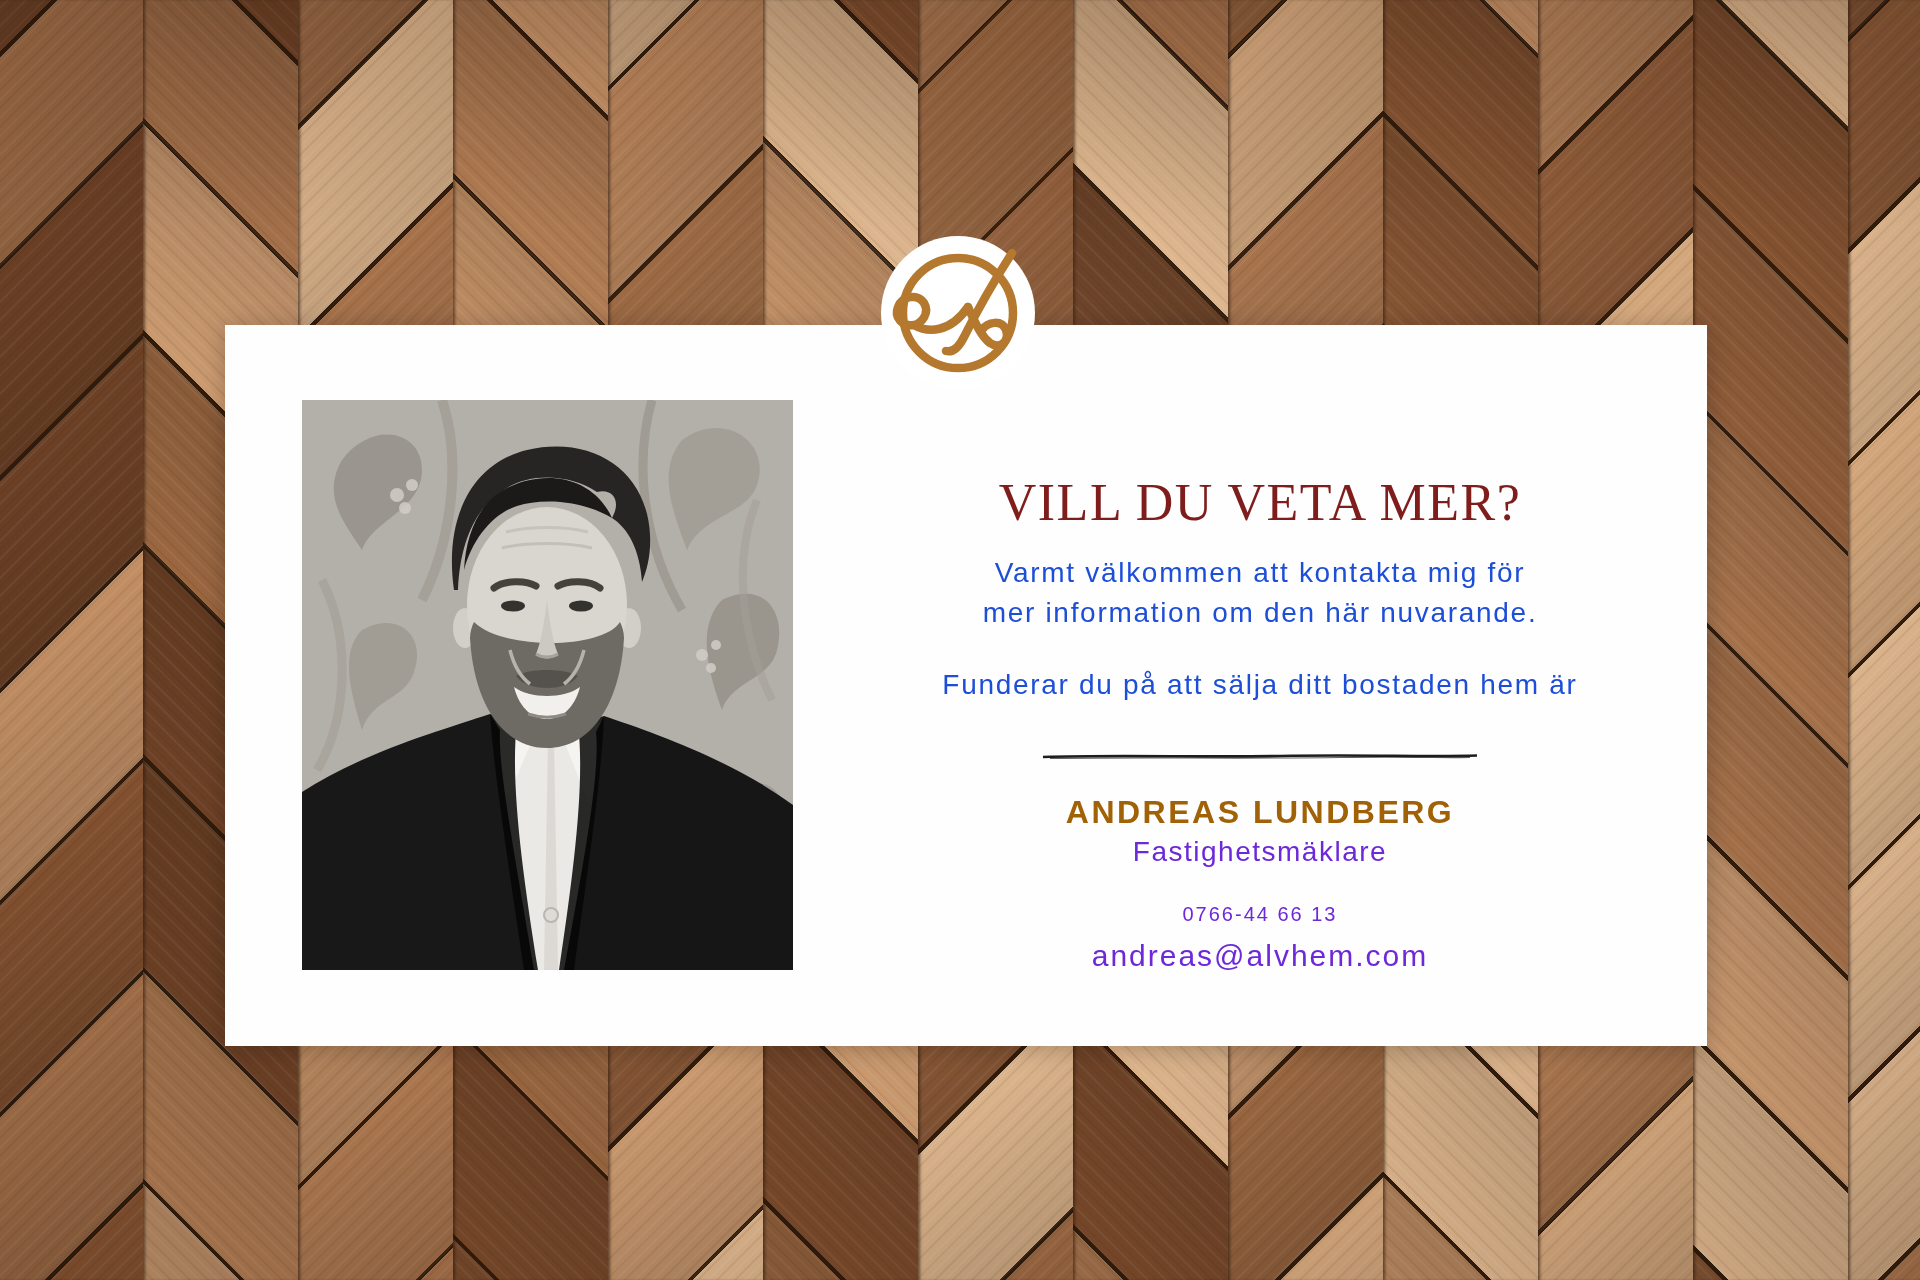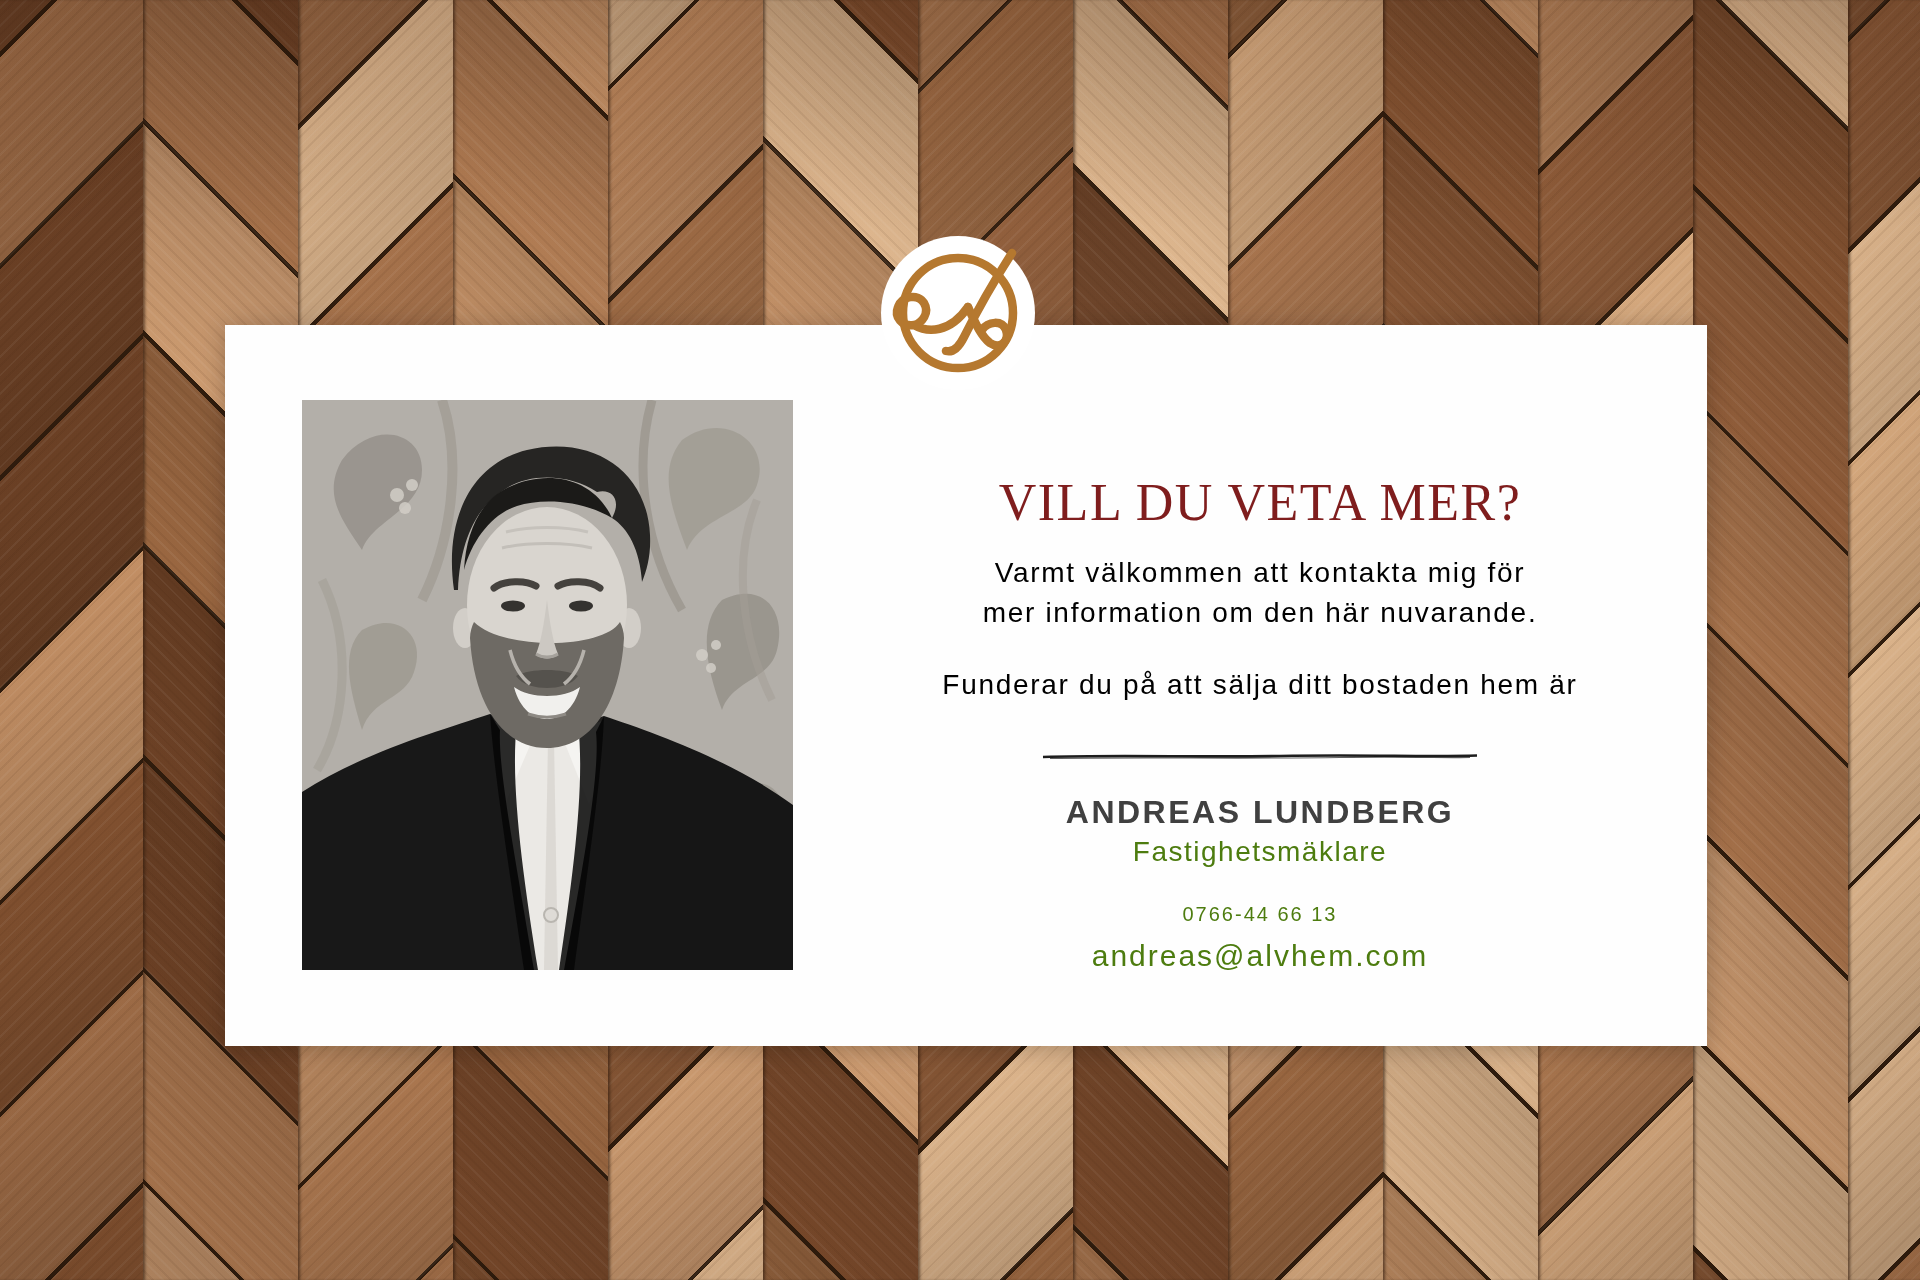--- a/index.html
+++ b/index.html
@@ -15,31 +15,31 @@
       linear-gradient(180deg, rgba(30,12,4,.14), rgba(0,0,0,0) 18%),
       radial-gradient(ellipse 1500px 950px at 52% 42%, rgba(255,245,230,.06), rgba(0,0,0,0) 55%, rgba(20,8,2,.12));
   }
   .card{
     position:absolute;left:225px;top:325px;width:1482px;height:721px;
     background:#fefefe;box-shadow:0 3px 22px rgba(25,10,2,.25);
   }
   .logo-badge{position:absolute;left:655px;top:-90px;width:156px;height:156px;}
   .portrait{position:absolute;left:77px;top:75px;width:491px;height:570px;overflow:hidden;}
   .portrait svg{display:block;width:100%;height:100%;}
-  .txt{position:absolute;left:500px;width:1070px;text-align:center;color:#4d7c0f;margin:0;}
+  .txt{position:absolute;left:500px;width:1070px;text-align:center;color:#6d28d9;margin:0;}
   .heading{
     top:150px;font-family:"Liberation Serif",serif;font-weight:400;
     font-size:52px;line-height:56px;letter-spacing:1.5px;color:#7f1d1d;
   }
-  .para{font-size:28px;line-height:40px;letter-spacing:1.7px;color:#000000;}
+  .para{font-size:28px;line-height:40px;letter-spacing:1.7px;color:#1d4ed8;}
   .para span{display:block;}
   .p1{top:228px;}
   .p2{top:340px;}
   .divider{top:424px;height:12px;}
-  .agent-name{top:466px;font-size:32px;line-height:42px;font-weight:bold;letter-spacing:2.5px;color:#404040;}
+  .agent-name{top:466px;font-size:32px;line-height:42px;font-weight:bold;letter-spacing:2.5px;color:#a16207;}
   .agent-title{top:508px;font-size:28px;line-height:38px;letter-spacing:1.5px;}
   .agent-phone{top:568px;font-size:20px;line-height:42px;letter-spacing:2px;}
   .agent-email{top:610px;font-size:30px;line-height:42px;letter-spacing:2px;}
 </style>
 </head>
 <body>
 
 <div class="stage">
 
   <div class="wood-floor" id="wood">

